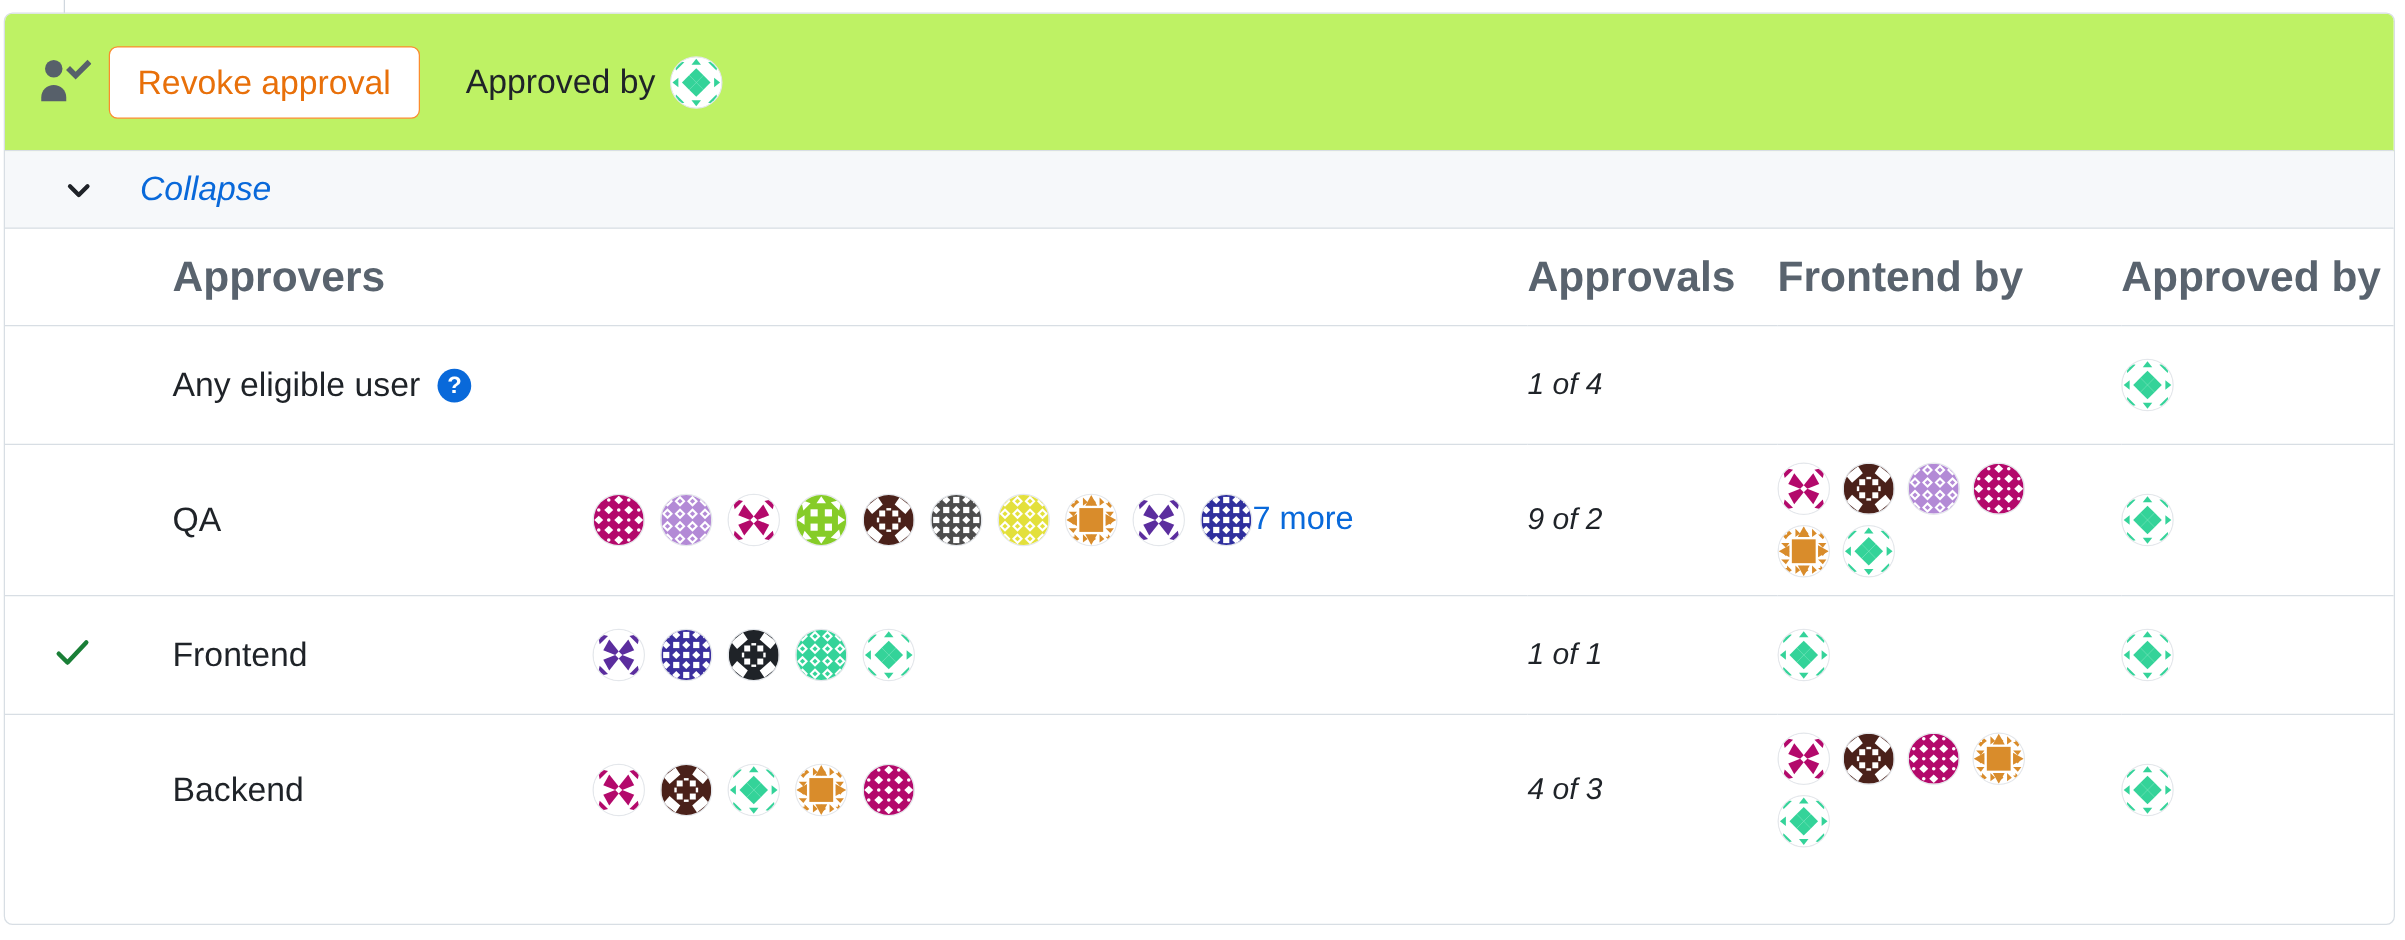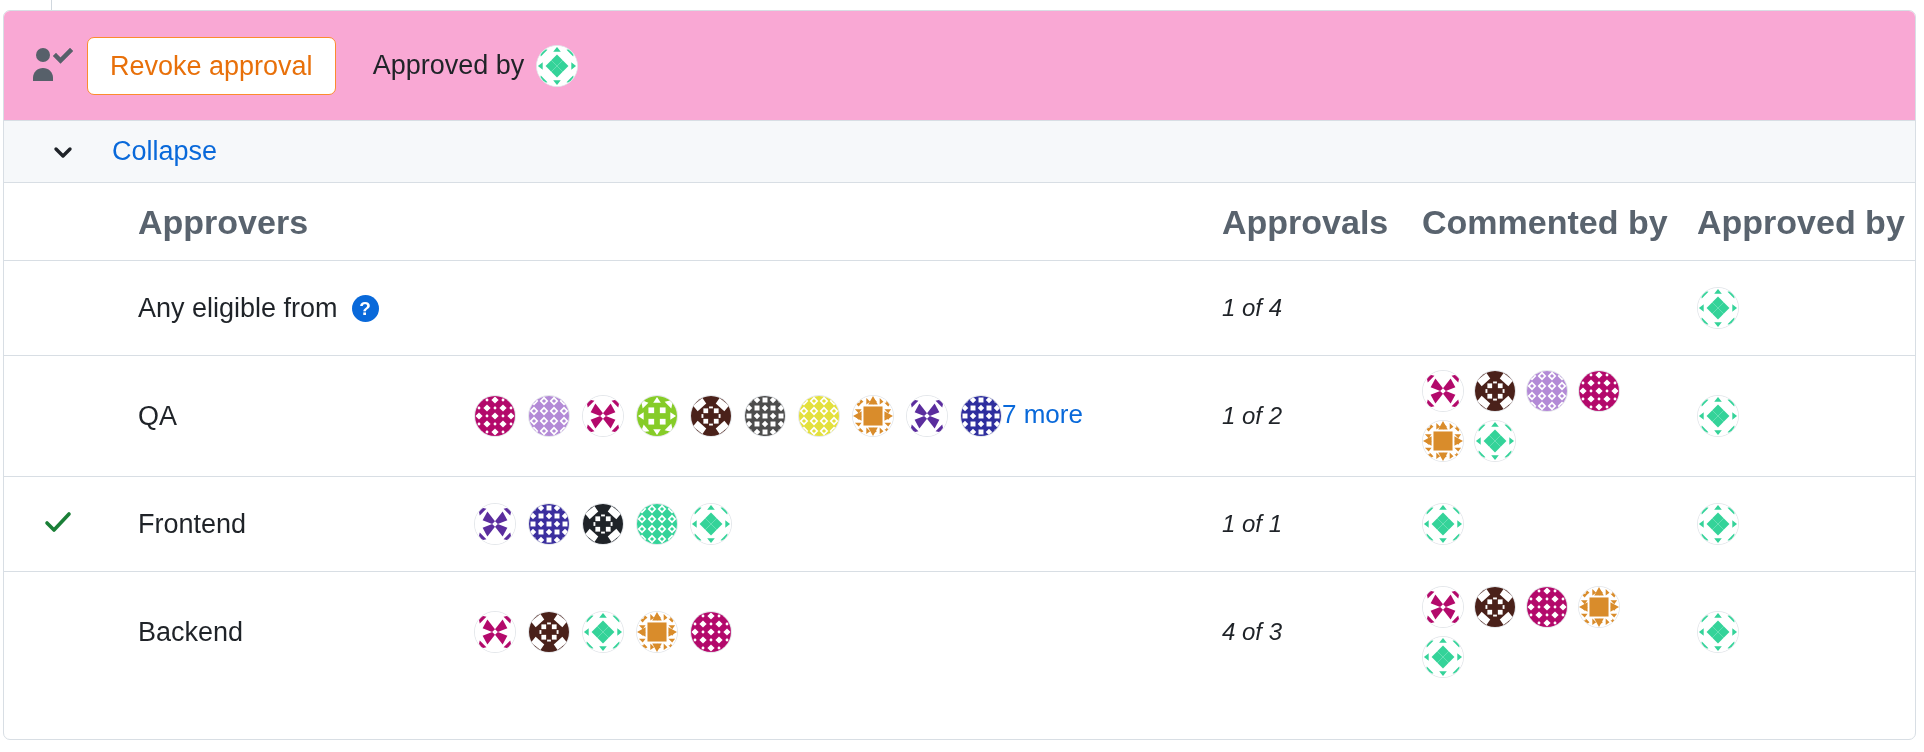--- a/index.html
+++ b/index.html
@@ -37,21 +37,21 @@
     overflow: hidden;
   }
   
   .review-header {
     display: flex;
     align-items: center;
     height: 110px;
     padding: 0 0 0 25px;
     box-sizing: border-box;
     border-bottom: 1px solid #d8dee4;
-    background: #f9a8d4;
+    background: #bef264;
   }
   .person-check-icon {
     width: 44px;
     height: 44px;
     display: flex;
     align-items: center;
     justify-content: center;
     color: #57606a;
     flex: 0 0 auto;
   }
@@ -92,20 +92,21 @@
 
   
   .collapse-bar {
     display: flex;
     align-items: center;
     height: 62px;
     background: #f6f8fa;
     border-bottom: 1px solid #d8dee4;
     padding-left: 48px;
     box-sizing: border-box;
+    font-style: italic;
   }
   .chevron-down-icon {
     width: 22px;
     height: 22px;
     display: flex;
     align-items: center;
     justify-content: center;
     color: #1f2328;
   }
   .collapse-label {
@@ -291,31 +292,31 @@
           <col class="c-approvers">
           <col class="c-approvals">
           <col class="c-commented">
           <col class="c-approved">
       </colgroup>
       <thead>
         <tr>
           <th></th>
           <th class="th-approvers">Approvers</th>
           <th class="th-approvals">Approvals</th>
-          <th class="th-commented">Commented by</th>
+          <th class="th-commented">Frontend by</th>
           <th class="th-approved">Approved by</th>
         </tr>
       </thead>
       <tbody>
           <tr>
             <td class="cell-status"></td>
             <td class="cell-approvers">
               <div class="approvers-inner">
                 <div class="approver-name">
-                  <span>Any eligible from</span>
+                  <span>Any eligible user</span>
                   <span class="help-icon">?</span>
                 </div>
                 <div class="approver-avatars">
                   <div class="avatar-row"></div>
                 </div>
               </div>
             </td>
             <td class="cell-approvals">1 of 4</td>
             <td>
               <div class="avatar-grid"></div>
@@ -607,21 +608,21 @@
                         <rect x="35.2" y="18.4" width="5.2" height="5.2" fill="#ffffff"></rect>
                         <polygon points="37.800000000000004,26.000000000000004 41.2,29.400000000000002 37.800000000000004,32.800000000000004 34.400000000000006,29.400000000000002" fill="#ffffff"></polygon>
                         <rect x="35.2" y="35.2" width="5.2" height="5.2" fill="#ffffff"></rect>
                       </svg>
                     </span>
                   </div>
                   <div class="more-link">7 more</div>
                 </div>
               </div>
             </td>
-            <td class="cell-approvals">1 of 2</td>
+            <td class="cell-approvals">9 of 2</td>
             <td>
               <div class="avatar-grid">
                 <span class="avatar sm">
                   <svg viewBox="0 0 42 42" aria-hidden="true">
                     <rect x="0" y="0" width="42" height="42" fill="#ffffff"></rect>
                     <polygon points="21,18 29,8 34,17 24,21" fill="#b3096b"></polygon>
                     <polygon points="24,21 34,25 29,34 21,24" fill="#b3096b"></polygon>
                     <polygon points="21,24 13,34 8,25 18,21" fill="#b3096b"></polygon>
                     <polygon points="18,21 8,17 13,8 21,18" fill="#b3096b"></polygon>
                     <polygon points="3,3 12,5 5,12" fill="#b3096b"></polygon>

